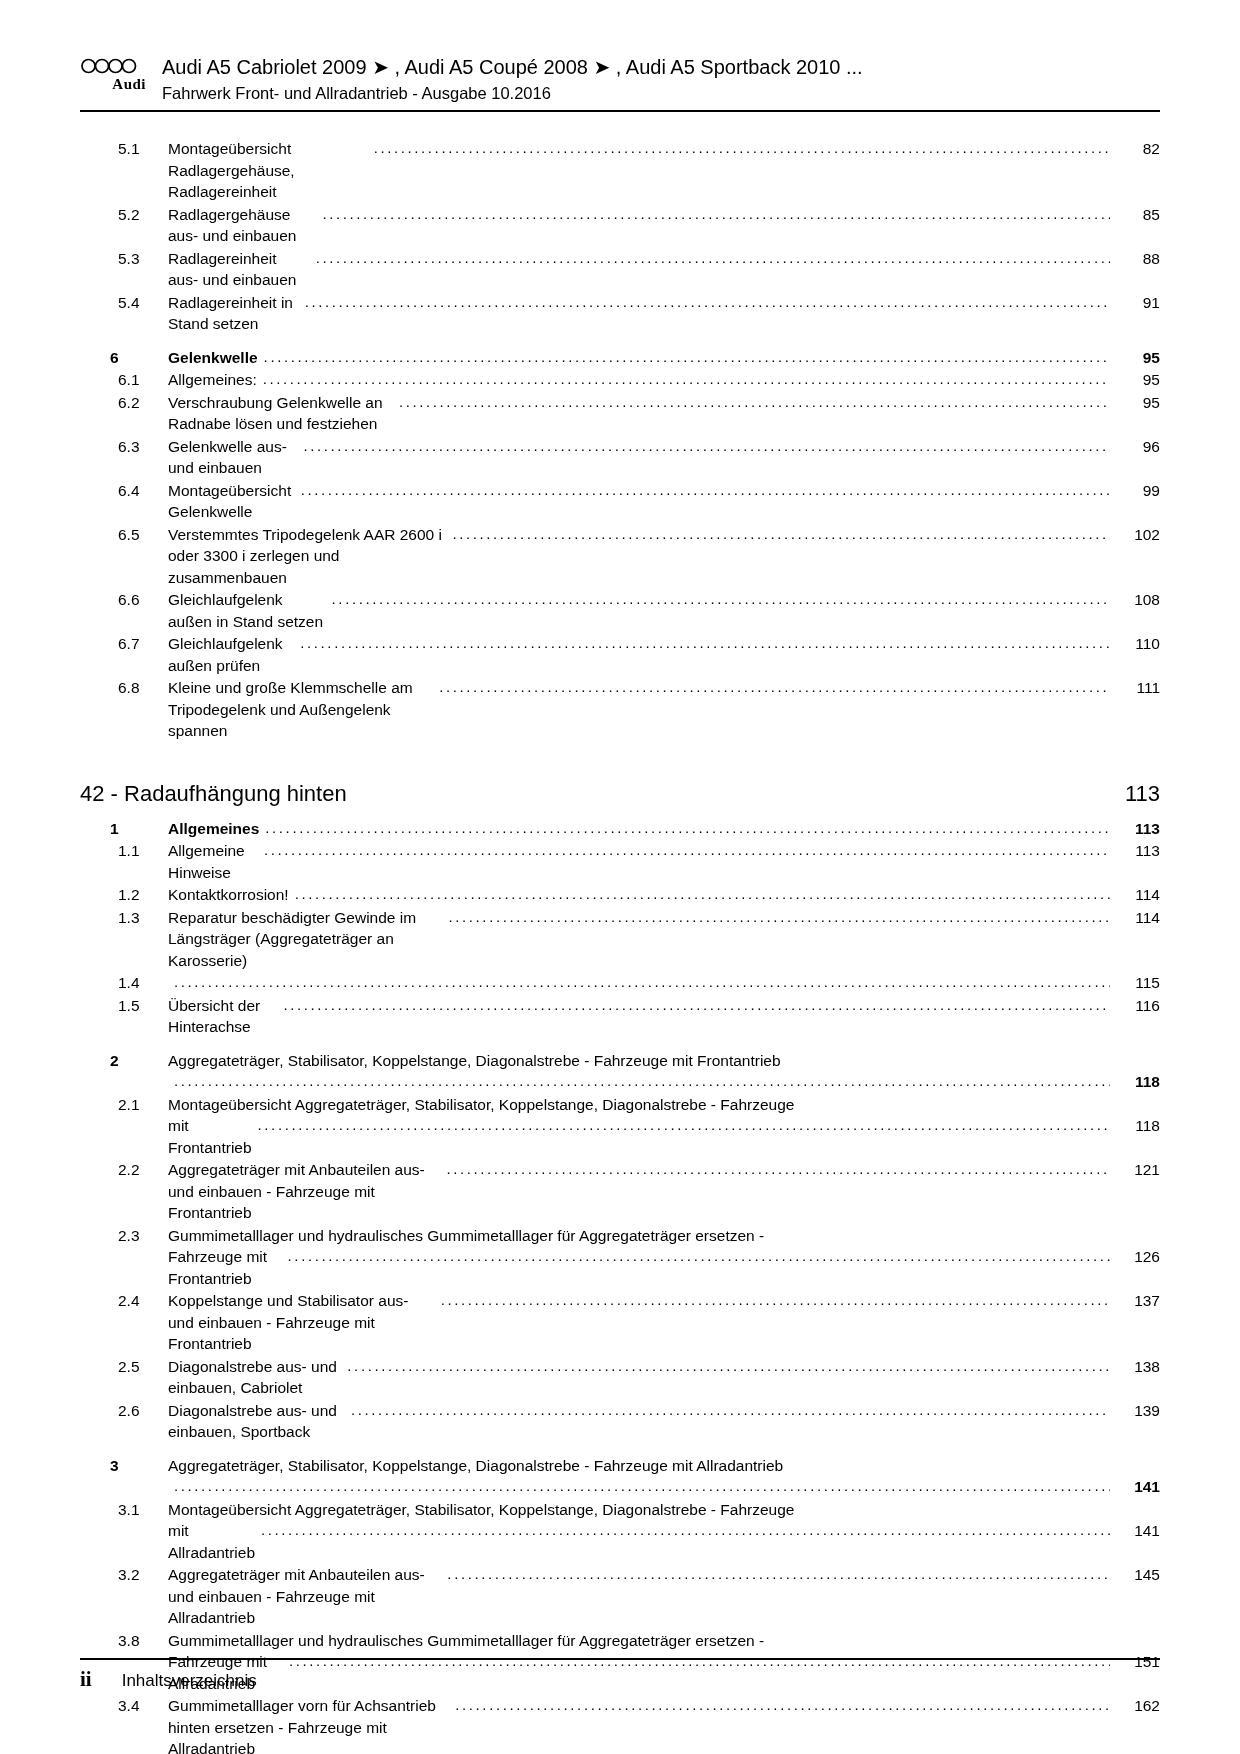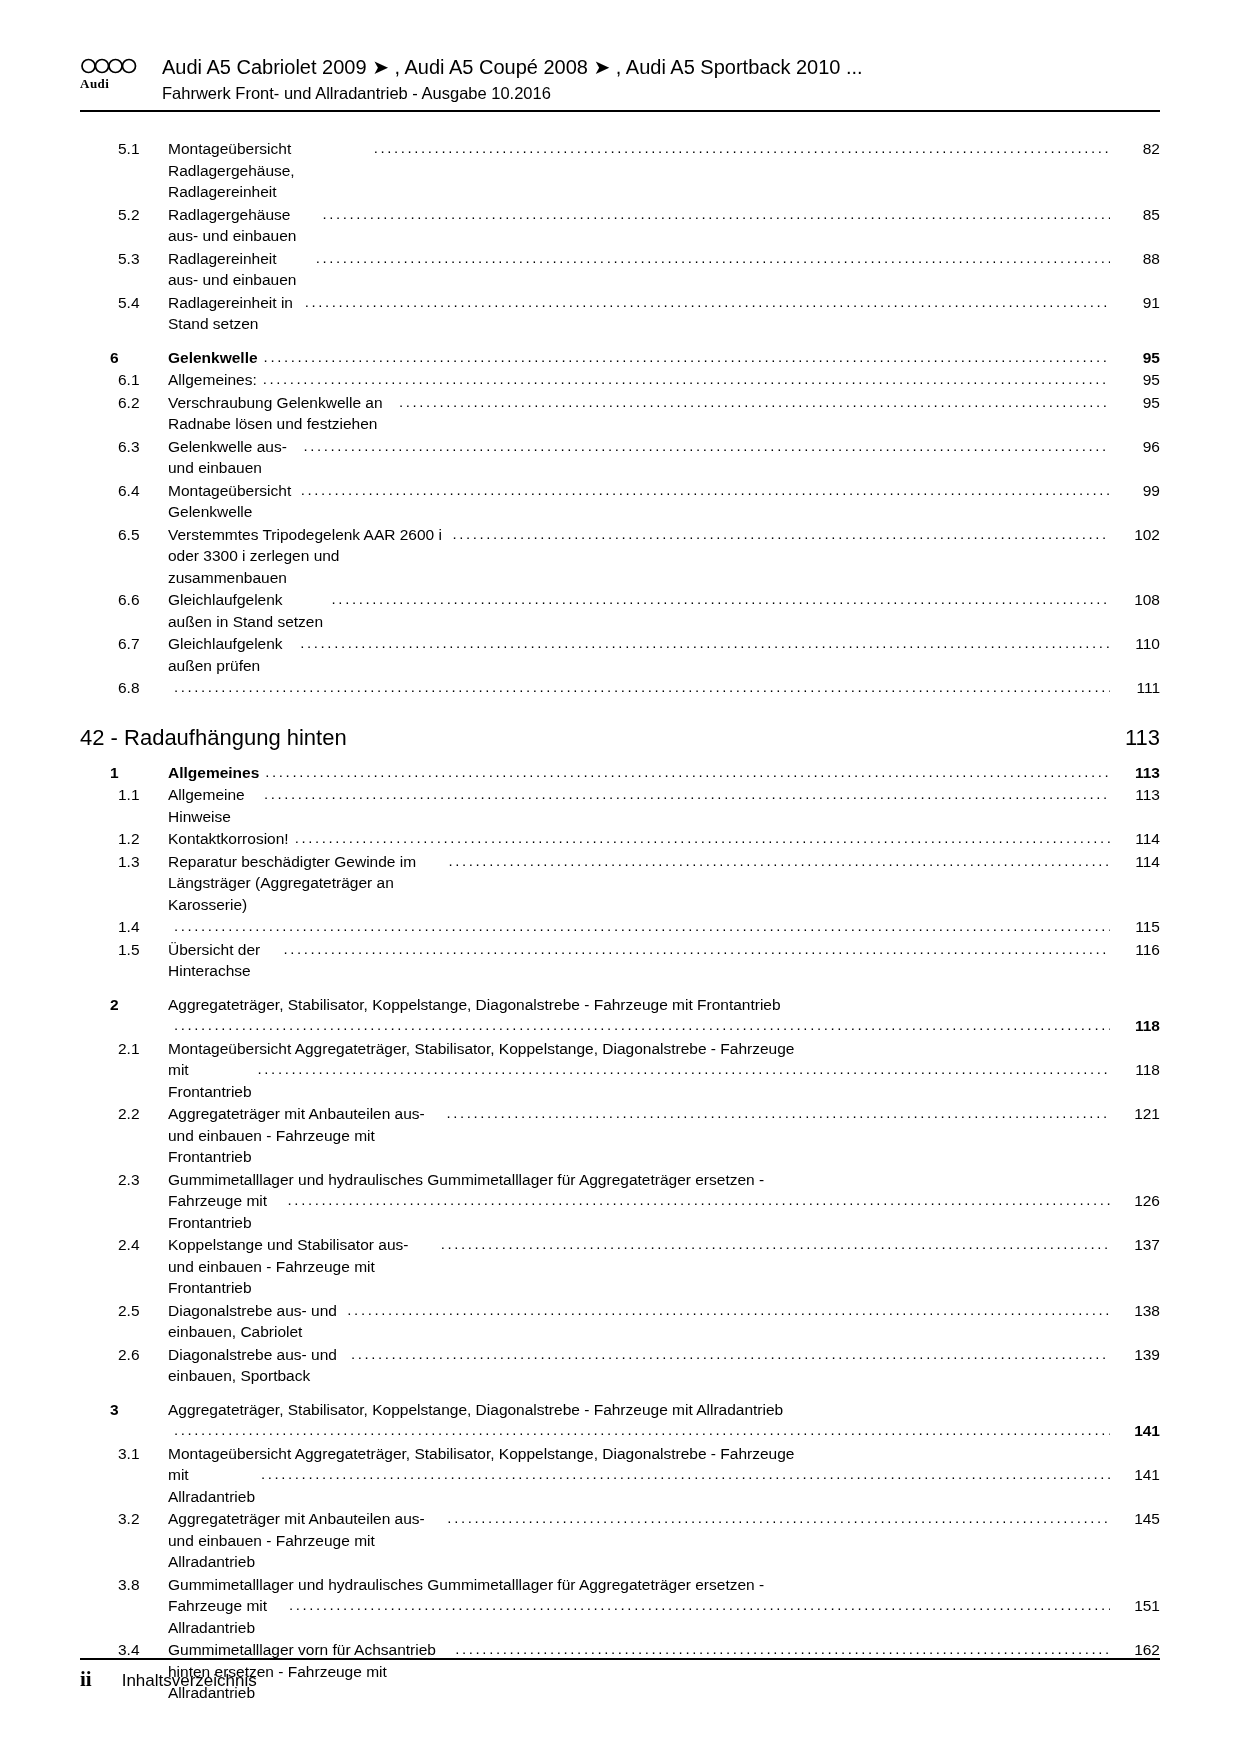--- a/index.html
+++ b/index.html
@@ -34,24 +34,24 @@
     left: 0;
     top: 2px;
     width: 72px;
   }
   .rings {
     display: block;
     width: 66px;
     height: 16px;
   }
   .logo-word {
-    font-size: 13px;
+    font-size: 15px;
     font-weight: bold;
     letter-spacing: 0.5px;
-    text-align: left;
+    text-align: right;
     width: 66px;
     margin-top: 2px;
     font-family: "Liberation Serif", serif;
   }
   .header-line1 {
     font-size: 20px;
     line-height: 22px;
     white-space: nowrap;
   }
   .header-line2 {
@@ -111,21 +111,21 @@
   .row.multi .wrapline {
     display: block;
   }
   .row.multi .lastline {
     display: flex;
     align-items: baseline;
   }
 
   
   .chapter {
-    margin-top: 25px;
+    margin-top: 38px;
     margin-bottom: 10px;
     font-size: 22px;
     line-height: 28px;
     display: flex;
     align-items: flex-start;
   }
   .chapter .ctitle { white-space: nowrap; }
   .chapter .leader {
     letter-spacing: 3px;
     font-size: 18px;
@@ -270,20 +270,21 @@
           <span class="num">6.7</span>
           <span class="txtwrap">
             <span class="txt">Gleichlaufgelenk außen prüfen</span>
             <span class="leader">........................................................................................................................................................................................................</span>
             <span class="pg">110</span>
           </span>
         </div>
         <div class="row">
           <span class="num">6.8</span>
           <span class="txtwrap">
+            <span class="txt">Kleine und große Klemmschelle am Tripodegelenk und Außengelenk spannen</span>
             <span class="leader">........................................................................................................................................................................................................</span>
             <span class="pg">111</span>
           </span>
         </div>
       </div>
 
     <div class="chapter">
       <span class="ctitle">42 - Radaufhängung hinten</span>
       <span class="leader"></span>
       <span class="pg">113</span>

